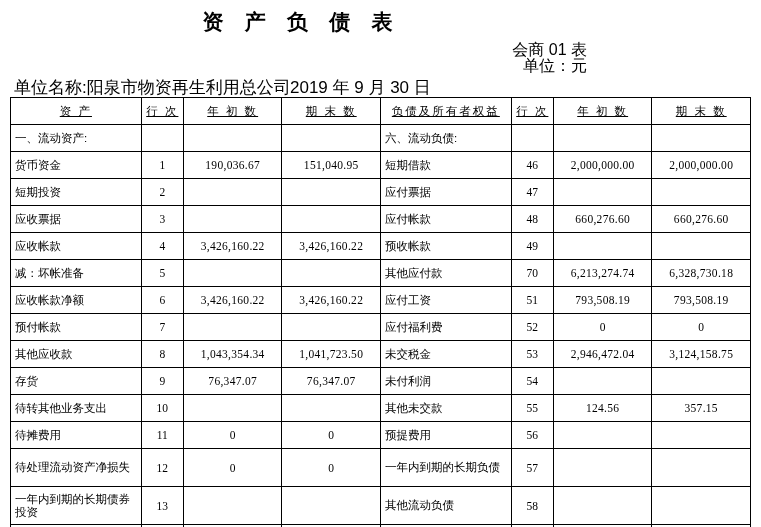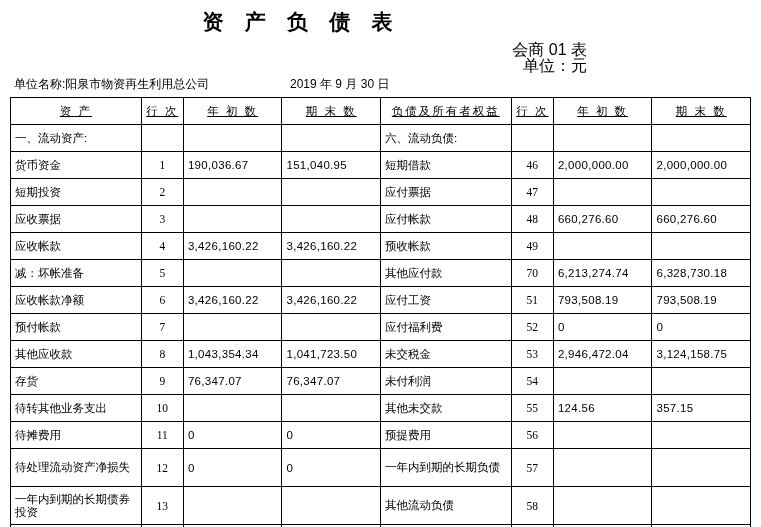--- a/index.html
+++ b/index.html
@@ -32,21 +32,21 @@
   .meta-right {
     text-align: right;
     font-size: 16px;
     line-height: 16px;
     margin-top: 6px;
     padding-right: 6px;
   }
   .meta-row {
     position: relative;
     height: 18px;
-    font-size: 12px;
+    font-size: 17px;
     margin-top: 2px;
   }
   .meta-unit-name {
     position: absolute;
     left: 4px;
     top: 0;
   }
   .meta-date {
     position: absolute;
     left: 280px;
@@ -67,22 +67,22 @@
     font-weight: normal;
   }
   .hdr td {
     text-align: center;
     font-weight: normal;
     letter-spacing: 2px;
     height: 24px;
     text-decoration: underline;
   }
   .num {
-    text-align: left;
-    font-family: Liberation Sans, sans-serif;
+    text-align: center;
+    font-family: Liberation Serif, serif;
     font-size: 11.5px;
     letter-spacing: 0.3px;
   }
   .ctr {
     text-align: center;
     font-family: "Liberation Serif", serif;
   }
   .lbl {
     text-align: left;
   }

